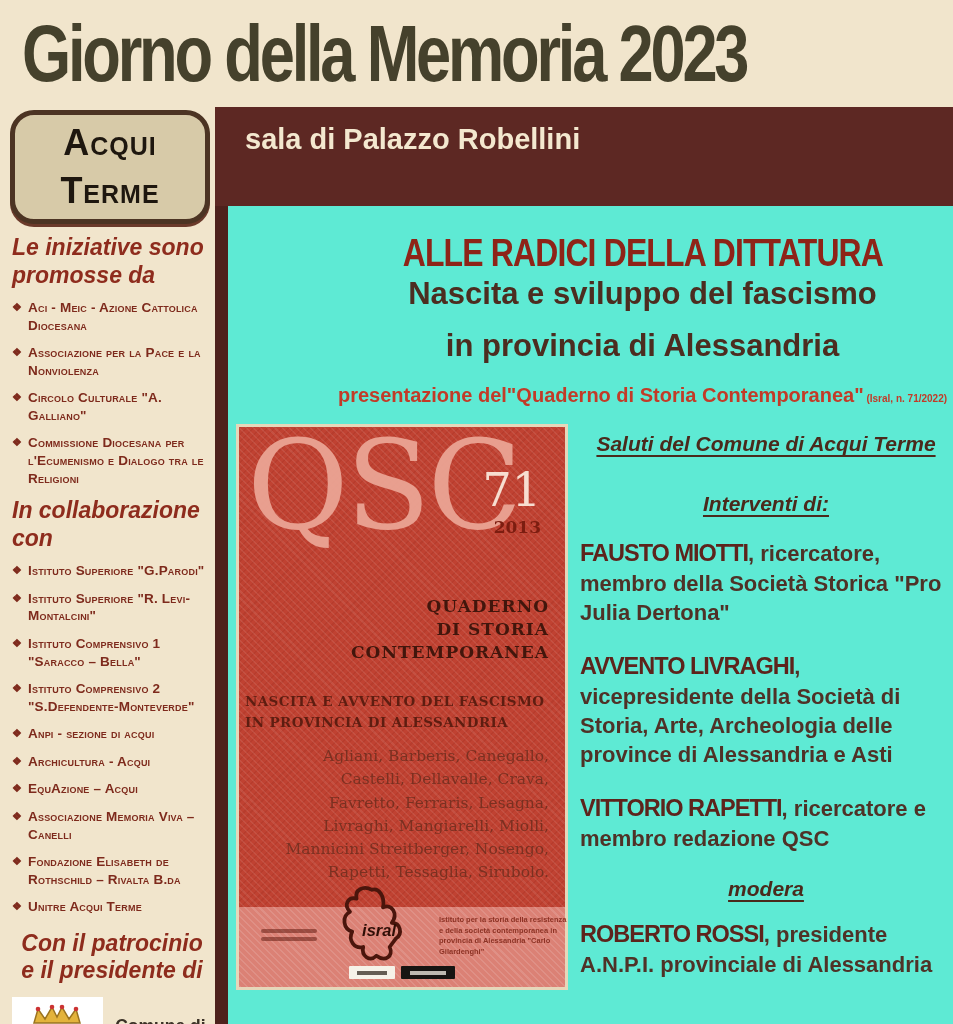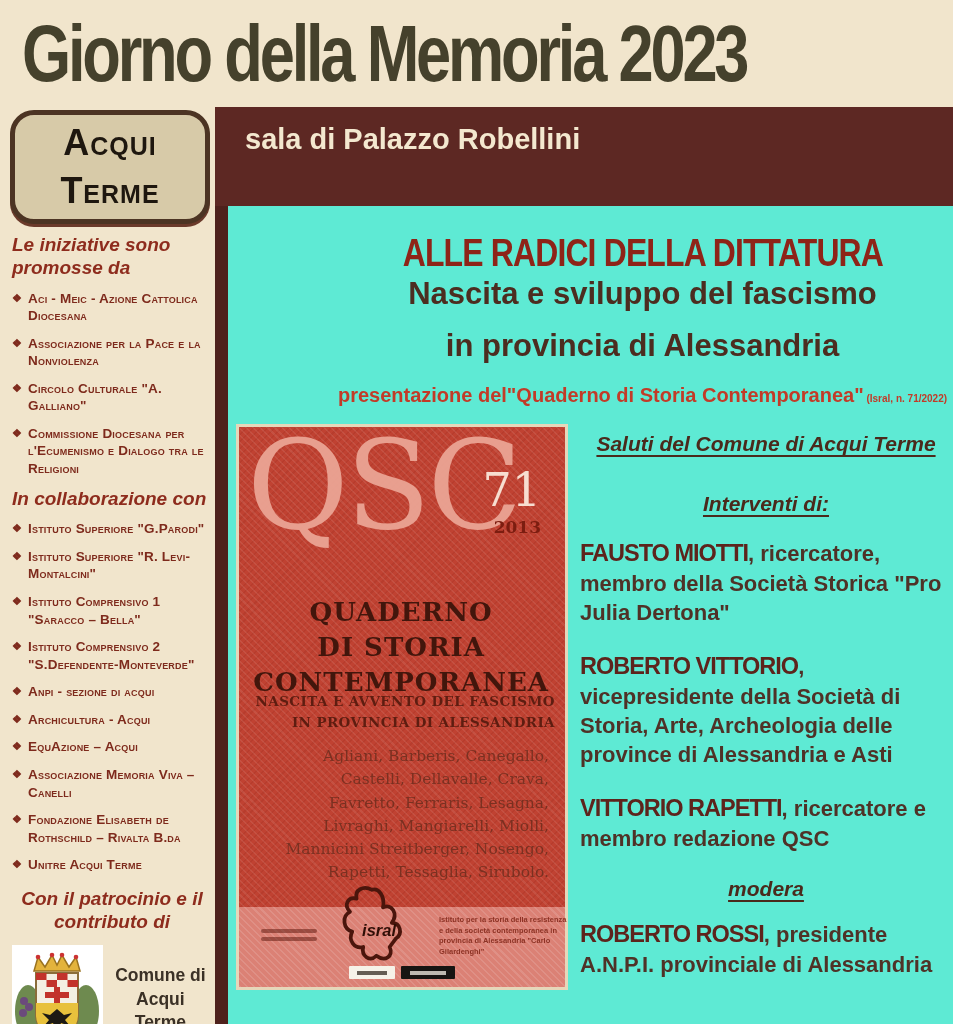--- a/index.html
+++ b/index.html
@@ -29,21 +29,21 @@
     gap:10px;
   }
   .badge span{
     font-variant:small-caps; font-weight:700; font-size:36px; line-height:1.05;
     color:#1e170f; letter-spacing:1px;
   }
 
   
   .sidebar{ position:absolute; left:12px; top:234px; width:200px; color:#872a1c; }
   .side-heading{
-    font-style:italic; font-weight:800; font-size:19px; line-height:1.2;
+    font-style:italic; font-weight:800; font-size:23px; line-height:1.2;
     color:#8e2c1d; margin-bottom:10px;
   }
   .side-list{ list-style:none; margin-bottom:8px; }
   .side-list li{
     display:flex; gap:5px; margin-bottom:10px;
     font-variant:small-caps; font-weight:700; font-size:13.5px; line-height:1.3;
     color:#7e2a1c; letter-spacing:.2px;
   }
   .side-list .bullet{ flex:0 0 11px; font-size:11px; line-height:1.6; color:#7e2a1c; }
   .patronage{ text-align:center; margin-top:14px; margin-bottom:12px; }
@@ -93,26 +93,26 @@
   .qsc{
     position:absolute; left:8px; top:-14px;
     font-family:"DejaVu Serif", serif; font-size:124px; letter-spacing:-3px;
     color:#eba494; opacity:.95;
   }
   .issue{ position:absolute; right:24px; top:40px; font-family:"DejaVu Serif", serif;
     font-size:46px; color:#f7ded0; line-height:1; }
   .issue-year{ position:absolute; right:24px; top:90px; font-family:"DejaVu Serif", serif;
     font-weight:700; font-size:17px; color:#7c1d10; }
   .series{
-    position:absolute; right:16px; top:168px; text-align:center;
-    font-family:"DejaVu Serif", serif; font-weight:600; font-size:26px;
+    position:absolute; right:16px; top:168px; text-align:right;
+    font-family:"DejaVu Serif", serif; font-weight:600; font-size:17px;
     line-height:1.35; letter-spacing:1px; color:#42160c;
   }
   .subject{
-    position:absolute; right:10px; top:264px; width:310px; text-align:right;
+    position:absolute; right:10px; top:264px; width:310px; text-align:left;
     font-family:"DejaVu Serif", serif; font-weight:700; font-size:13.5px;
     line-height:1.55; letter-spacing:.4px; color:#54190d; opacity:.9;
   }
   .authors{
     position:absolute; right:16px; top:318px; width:276px; text-align:right;
     font-family:"DejaVu Serif", serif; font-size:15.5px; line-height:1.5;
     color:#6f2d1e; opacity:.85;
   }
   .strip{
     position:absolute; left:0; right:0; bottom:0; height:80px;
@@ -232,21 +232,21 @@
         <span class="bullet">❖</span>
         <span>Fondazione Elisabeth de Rothschild – Rivalta B.da</span>
       </li>
 
       <li>
         <span class="bullet">❖</span>
         <span>Unitre Acqui Terme</span>
       </li>
     </ul>
 
-  <div class="side-heading patronage">Con il patrocinio e il contributo di</div>
+  <div class="side-heading patronage">Con il patrocinio e il presidente di</div>
 
   <div class="comune-row">
     <div class="arms-box">
 
       <svg width="86" height="100" viewBox="0 0 86 100">
 
         <ellipse cx="14" cy="62" rx="13" ry="26" fill="#5e7d3c" opacity=".9"></ellipse>
         <ellipse cx="72" cy="62" rx="13" ry="26" fill="#5e7d3c" opacity=".9"></ellipse>
         <circle cx="10" cy="52" r="4" fill="#6b4a7c"></circle>
         <circle cx="15" cy="58" r="4" fill="#6b4a7c"></circle>
@@ -335,21 +335,21 @@
     </div>
 
     <div class="program">
       <div class="prog-heading">Saluti del Comune di Acqui Terme</div>
       <div class="prog-heading second">Interventi di:</div>
 
       <div>
 
           <p class="speaker"><span class="name">FAUSTO MIOTTI</span><span>, ricercatore, membro della Società Storica "Pro Julia Dertona"</span></p>
 
-          <p class="speaker"><span class="name">ROBERTO VITTORIO</span><span>, vicepresidente della Società di Storia, Arte, Archeologia delle province di Alessandria e Asti</span></p>
+          <p class="speaker"><span class="name">AVVENTO LIVRAGHI</span><span>, vicepresidente della Società di Storia, Arte, Archeologia delle province di Alessandria e Asti</span></p>
 
           <p class="speaker"><span class="name">VITTORIO RAPETTI</span><span>, ricercatore e membro redazione QSC</span></p>
         </div>
 
       <div class="prog-heading modera">modera</div>
       <p class="speaker"><span class="name">ROBERTO ROSSI</span><span>, presidente A.N.P.I. provinciale di Alessandria</span></p>
     </div>
 
   </div>
 </div>

